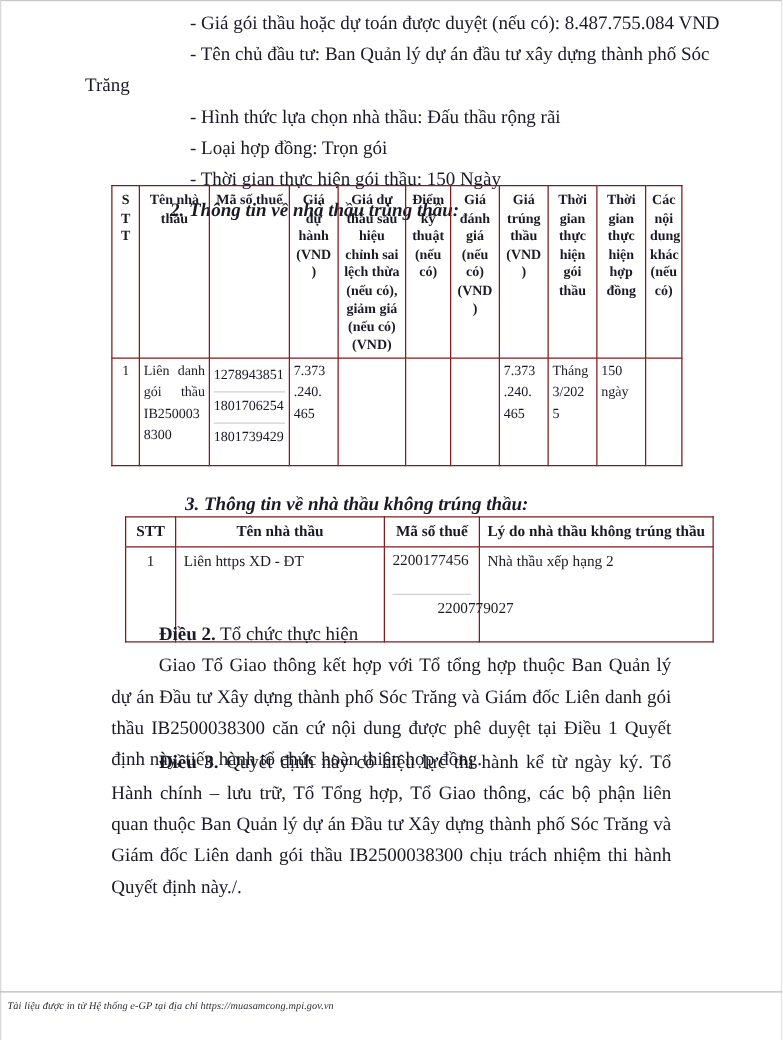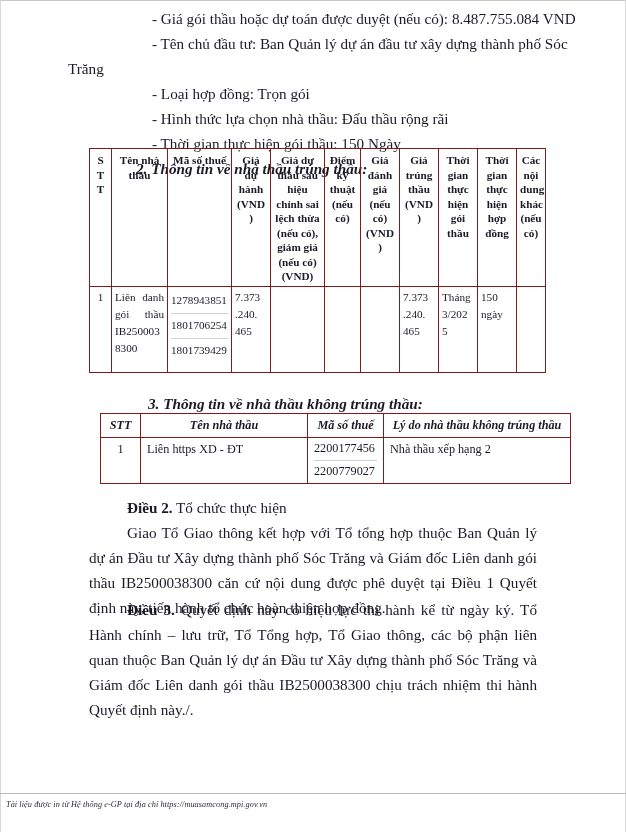--- a/index.html
+++ b/index.html
@@ -117,27 +117,27 @@
   }
   .taxcodes div:last-child { border-bottom: none; }
 
   #table2-wrap {
     position: absolute;
     left: 100px;
     top: 413px;
   }
   #table2 { width: 470px; }
   #table2 th, #table2 td { font-size: 12.2px; line-height: 17px; }
-  #table2 th { padding-top: 3px; padding-bottom: 3px; font-style: italic; }
+  #table2 th { padding-top: 3px; padding-bottom: 3px; }
   #table2 td { padding: 3px 6px; }
   .t2-codes div {
-    padding: 2px 0 3px 0;
+    padding: 2px 0 18px 0;
     border-bottom: 1px solid #cfcfd4;
   }
-  .t2-codes div:last-child { border-bottom: none; }
+  .t2-codes div:last-child { border-bottom: none; margin-left: 36px; }
 
   
   .para-block {
     position: absolute;
     left: 89px;
     width: 448px;
   }
   .para {
     font-size: 15.2px;
     line-height: 25px;
@@ -177,22 +177,22 @@
   <div class="side-rule-r"></div>
 
   <div class="content">
 
     <div class="bullets">
       <div class="bullet-line">- Giá gói thầu hoặc dự toán được duyệt (nếu có): 8.487.755.084 VND</div>
       <div class="bullet-line">- Tên chủ đầu tư: Ban Quản lý dự án đầu tư xây dựng thành phố Sóc</div>
       <div style="position:relative;height:25px;">
         <span class="bullet-wrapword">Trăng</span>
       </div>
+      <div class="bullet-line">- Hình thức lựa chọn nhà thầu: Đấu thầu rộng rãi</div>
       <div class="bullet-line">- Loại hợp đồng: Trọn gói</div>
-      <div class="bullet-line">- Hình thức lựa chọn nhà thầu: Đấu thầu rộng rãi</div>
       <div class="bullet-line">- Thời gian thực hiện gói thầu: 150 Ngày</div>
     </div>
 
     <div class="sec-head">2. Thông tin về nhà thầu trúng thầu:</div>
   </div>
 
   <div id="table1-wrap">
     <table id="table1" class="doc-table">
       <colgroup>
         <col style="width:22px">

